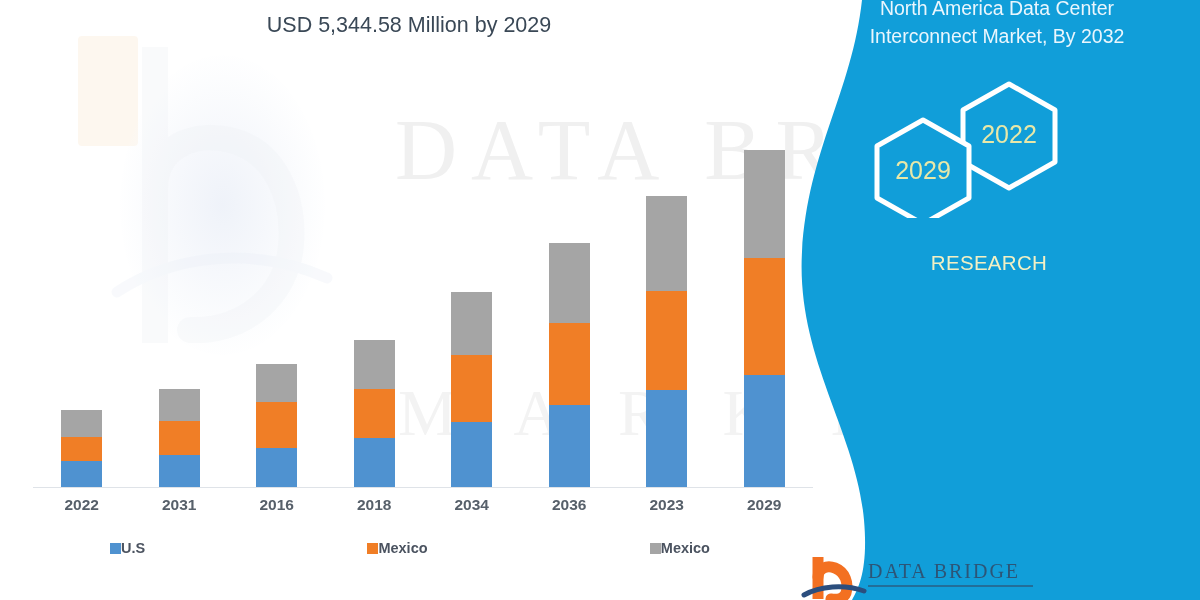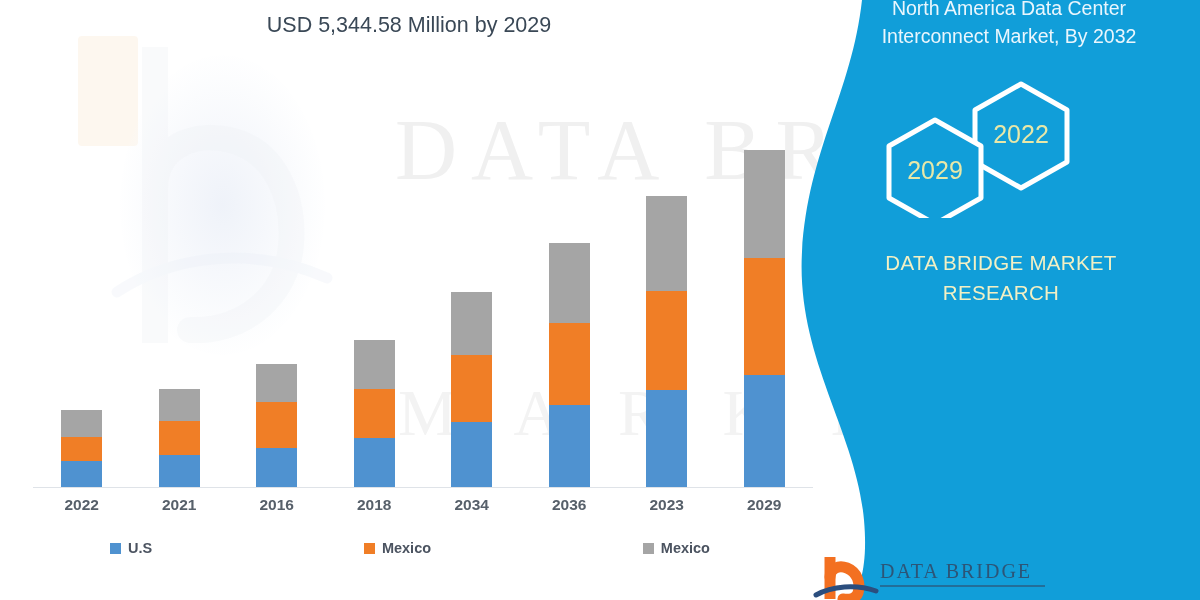--- a/index.html
+++ b/index.html
@@ -145,21 +145,20 @@
     left: 110px;
     top: 540px;
     width: 600px;
     display: flex;
     justify-content: space-between;
     align-items: center;
   }
   .legend-item {
     display: flex;
     align-items: center;
-    gap: 7px;
   }
   .legend-swatch {
     width: 11px; height: 11px;
     display: block;
   }
   .legend-label {
     font-size: 14.5px;
     color: #4b5360;
     font-weight: 700;
   }
@@ -171,21 +170,21 @@
     width: 400px; height: 600px;
     pointer-events: none;
   }
   .right-shape {
     position: absolute;
     right: 0; top: 0;
     width: 400px; height: 600px;
   }
   .right-content {
     position: absolute;
-    right: 4px; top: 0;
+    right: 16px; top: 0;
     width: 400px; height: 600px;
     pointer-events: auto;
   }
   .brand-title {
     position: absolute;
     left: 48px; top: -6px;
     width: 330px;
     text-align: center;
     color: #eaf6fd;
     font-size: 19.5px;
@@ -303,21 +302,21 @@
               <div class="seg" title="Canada 2029: 1855" style="height: 117px; background: rgb(240, 126, 38);"></div>
               <div class="seg" title="U.S 2029: 1776" style="height: 112px; background: rgb(79, 146, 208);"></div>
             </div>
           </div>
         </div>
       <div class="axis-line"></div>
     </div>
 
     <div class="xlabels" id="xlabels">
         <span>2022</span>
-        <span>2021</span>
+        <span>2031</span>
         <span>2016</span>
         <span>2018</span>
         <span>2034</span>
         <span>2036</span>
         <span>2023</span>
         <span>2029</span>
       </div>
 
     <div class="legend" id="legend">
         <div class="legend-item">
@@ -354,21 +353,20 @@
       </g>
 
       <g>
         <polygon points="84,42 130,68 130,120 84,146 38,120 38,68" fill="#119ED9" stroke="#ffffff" stroke-width="5" stroke-linejoin="round"></polygon>
       </g>
       <text id="hexBack" x="170" y="65" text-anchor="middle" font-family="Liberation Sans, sans-serif" font-size="25" fill="#E8E8A8">2022</text>
       <text id="hexFront" x="84" y="101" text-anchor="middle" font-family="Liberation Sans, sans-serif" font-size="25" fill="#E8E8A8">2029</text>
     </svg>
 
     <div class="brand-name">
-      <div>DATA BRIDGE MARKET</div>
       <div>RESEARCH</div>
     </div>
 
     <div class="logo">
       <svg viewBox="0 0 330 45" width="330" height="45">
         <path d="M20 2 L20 44" stroke="#F37021" stroke-width="11" fill="none"></path>
         <path d="M20 22 C 20 13, 29 10, 37 13 C 47 17, 51 28, 48 38 C 46 43, 40 45, 33 44" stroke="#F37021" stroke-width="11" fill="none" stroke-linecap="round"></path>
         <path d="M6 40 C 22 31, 46 29, 66 36" stroke="#2B4E7E" stroke-width="5" fill="none" stroke-linecap="round"></path>
         <line x1="70" y1="31" x2="235" y2="31" stroke="#2F4F6F" stroke-width="1.3" opacity="0.8"></line>
       </svg>

